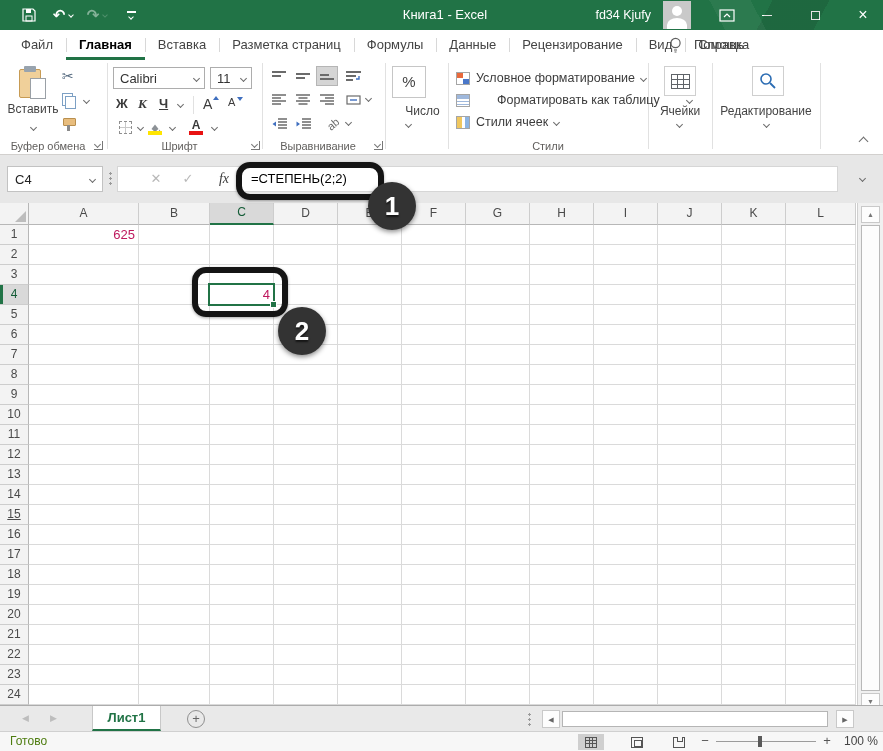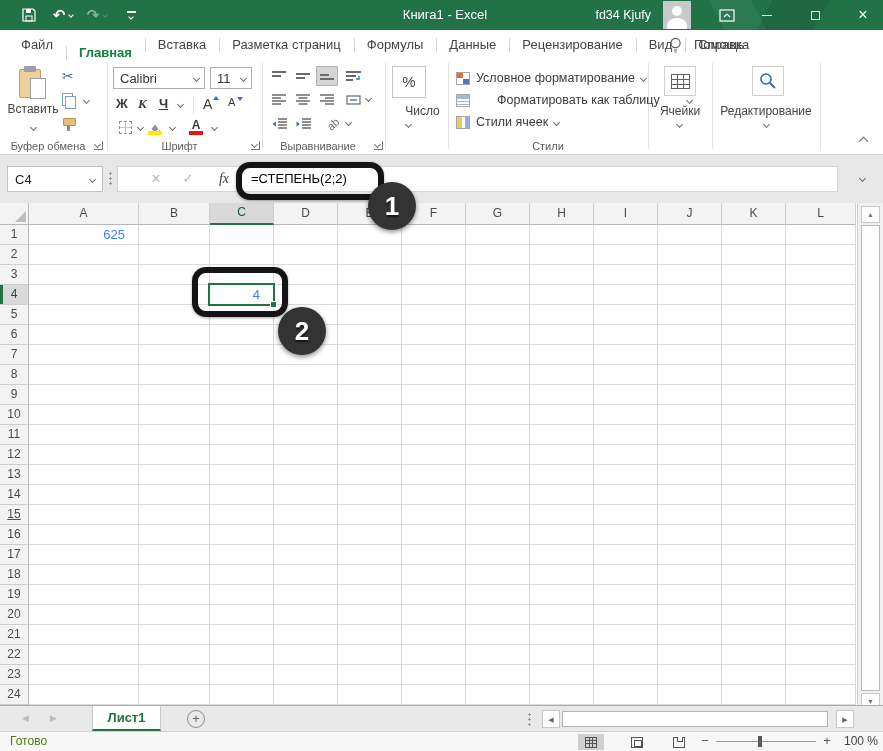--- a/index.html
+++ b/index.html
@@ -29,21 +29,21 @@
   .ribbondisp { position:absolute; left:712px; top:0; width:30px; height:30px; display:flex; align-items:center; justify-content:center; }
   .win-btn { position:absolute; top:0; width:38px; height:30px; display:flex; align-items:center; justify-content:center; color:#fff; }
   .btn-min { left:748px; } .btn-max { left:796px; } .btn-close { left:844px; font-size:16px; }
   .glyph-min { width:10px; height:1px; background:#fff; }
   .glyph-max { width:9px; height:9px; border:1px solid #fff; }
 
   
   .tabrow { position:absolute; left:0; top:30px; width:883px; height:30px; background:#fff; }
   .mtabs { position:absolute; left:8px; top:0; height:30px; display:flex; }
   .mtab { position:relative; padding:0 13px; height:30px; line-height:30px; font-size:13px; color:#444; white-space:nowrap; }
-  .mtab.active { color:#15803d; font-weight:bold; box-shadow:inset 0 -3px 0 #217346;margin-top:8px; }
+  .mtab.active { color:#000000; font-weight:bold; box-shadow:inset 0 -3px 0 #217346; }
   .mtab.sep::before { content:''; position:absolute; left:0; top:8px; width:1px; height:14px; background:#d8d8d8; }
   .help-bulb { position:absolute; left:668px; top:7px; }
   .help-label { position:absolute; left:694px; top:0; width:58px; height:30px; line-height:30px; font-size:13px; color:#444; overflow:hidden; }
   .share-btn { position:absolute; left:768px; top:34px; width:104px; height:23px; border:1px solid #c8c6c4; border-radius:2px; background:#fff; display:flex; align-items:center; justify-content:center; gap:5px; }
   .share-btn span { color:#217346; font-weight:bold; font-size:13px; }
 
   
   .ribbon { position:absolute; left:0; top:60px; width:883px; height:95px; background:#fff; border-bottom:1px solid #d2d0ce; }
   .gsep { position:absolute; top:3px; width:1px; height:86px; background:#e1e1e1; }
   .glabel { position:absolute; top:80px; height:13px; font-size:11px; color:#605e5c; text-align:center; }
@@ -133,21 +133,21 @@
   .grid { position:absolute; left:0; top:203px; width:883px; height:502px; background:#fff; }
   .corner { position:absolute; left:0; top:0; width:29px; height:22px; background:#f3f3f3; border-right:1px solid #b7b7b7; border-bottom:1px solid #b7b7b7; }
   .corner::after { content:''; position:absolute; right:2px; bottom:2px; width:0; height:0; border-bottom:11px solid #bdbdbd; border-left:11px solid transparent; }
   .colh { position:absolute; top:0; height:22px; line-height:21px; text-align:center; font-size:12px; color:#4a4a4a; background:#f3f3f3; border-right:1px solid #cdcdcd; border-bottom:1px solid #b7b7b7; }
   .colh.selc { background:#d9d9d9; color:#135c36; border-bottom:2px solid #217346; line-height:19px; }
   .rowh { position:absolute; left:0; width:29px; line-height:19px; text-align:center; font-size:12px; color:#4a4a4a; background:#f3f3f3; border-right:1px solid #b7b7b7; border-bottom:1px solid #cdcdcd; }
   .rowh.selr { background:#d9d9d9; color:#135c36; box-shadow:inset 3px 0 0 #217346; }
   .cellsarea { position:absolute; left:29px; top:22px; width:827px; height:480px;
     background:repeating-linear-gradient(to bottom,transparent 0 19px,#dadada 19px 20px); }
   .vline { position:absolute; top:22px; width:1px; height:480px; background:#dadada; }
-  .cellval { position:absolute; height:20px; line-height:20px; font-size:13px; color:#3b82f6; text-align:right; padding-right:14px; }
+  .cellval { position:absolute; height:20px; line-height:20px; font-size:13px; color:#be185d; text-align:right; padding-right:4px; }
   .selbox { position:absolute; border:2px solid #217346; background:transparent; }
   .selhandle { position:absolute; width:7px; height:7px; background:#217346; border:1px solid #fff; }
 
   
   .vscroll { position:absolute; left:857px; top:0; width:26px; height:512px; background:#f0f0f0; border-left:1px solid #cfcfcf; }
   .vs-btn { position:absolute; left:3px; width:19px; height:17px; background:#fdfdfd; border:1px solid #c9c9c9; color:#777; font-size:7px; text-align:center; line-height:16px; }
   .vs-up { top:3px; } .vs-down { top:490px; }
   .vs-thumb { position:absolute; left:3px; top:22px; width:19px; height:466px; background:#fdfdfd; border:1px solid #b9b9b9; }
 
   

